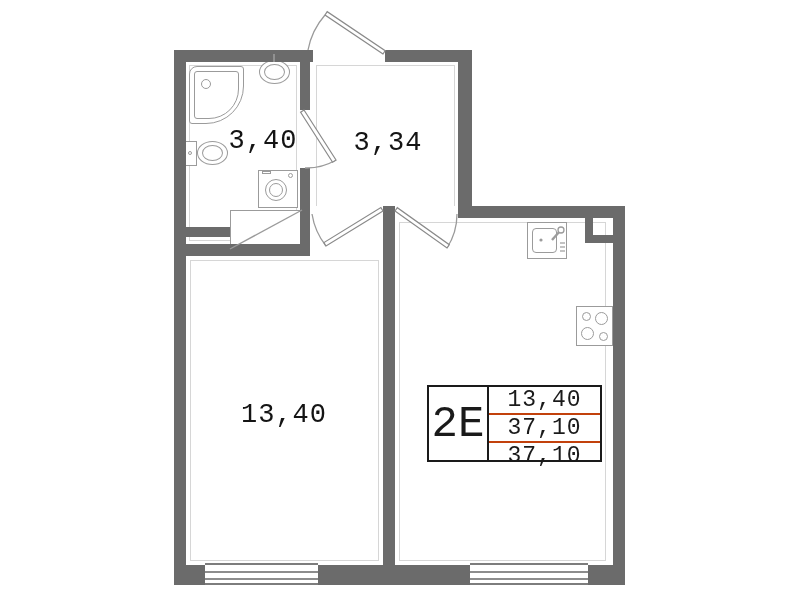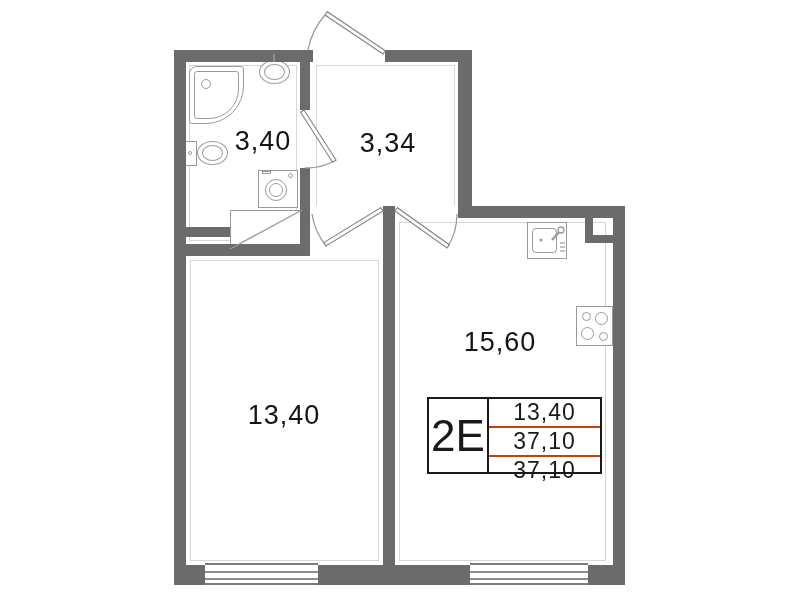--- a/index.html
+++ b/index.html
@@ -1,26 +1,26 @@
 <!DOCTYPE html>
 <html><head>
 <meta charset="utf-8">
 <style>
   html,body{margin:0;padding:0;background:#ffffff;}
   .canvas{position:relative;width:799px;height:600px;background:#ffffff;overflow:hidden;
-          font-family:Liberation Sans, sans-serif;}
+          font-family:Liberation Mono, monospace;}
   .wall{position:absolute;background:#6b6b6b;}
   .outline{position:absolute;border:1px solid #d6d6d6;box-sizing:border-box;}
   .fx{position:absolute;border:1.4px solid #9b9b9b;background:#ffffff;box-sizing:border-box;}
   .fx.nofill{background:transparent;}
   .window{position:absolute;background:#ffffff;border-top:2px solid #7d7d7d;border-bottom:2px solid #7d7d7d;box-sizing:border-box;}
   .window .pane{position:absolute;left:0;right:0;height:1.5px;background:#8d8d8d;}
   .label{position:absolute;transform:translate(-50%,-50%);font-size:27px;color:#141414;white-space:nowrap;letter-spacing:1px;}
   .overlay{position:absolute;left:0;top:0;pointer-events:none;}
-  .info-table{position:absolute;left:427px;top:397px;width:175px;height:77px;display:flex;
+  .info-table{position:absolute;left:427px;top:385px;width:175px;height:77px;display:flex;
               border:2px solid #1a1a1a;background:#ffffff;box-sizing:border-box;}
   .info-table .type-cell{width:58px;border-right:2px solid #1a1a1a;display:flex;align-items:center;justify-content:center;
               font-size:44px;color:#1a1a1a;}
   .info-table .rows{flex:1;display:flex;flex-direction:column;}
   .info-table .rows .row{flex:1;display:flex;align-items:center;justify-content:center;font-size:23px;color:#1a1a1a;letter-spacing:1px;}
   .info-table .rows .row + .row{border-top:2px solid #c2410c;}
   .dot{position:absolute;border-radius:50%;border:1.3px solid #9b9b9b;background:#fff;box-sizing:border-box;}
 </style>
 </head>
 <body>
@@ -106,21 +106,20 @@
     <path d="M326,246 A69,69 0 0 1 312,214" fill="none" stroke="#9a9a9a" stroke-width="1.3"></path>
     <polygon points="383,211 326,246 323.9,242.6 380.9,207.6" fill="#ffffff" stroke="#8a8a8a" stroke-width="1.2"></polygon>
 
     <path d="M447,248 A63,63 0 0 0 457,214" fill="none" stroke="#9a9a9a" stroke-width="1.3"></path>
     <polygon points="395,211 447,248 449.3,244.7 397.3,207.7" fill="#ffffff" stroke="#8a8a8a" stroke-width="1.2"></polygon>
   </svg>
 
   <div class="label" style="left:263px;top:141px;">3,40</div>
   <div class="label" style="left:388px;top:143px;">3,34</div>
   <div class="label" style="left:284px;top:415px;">13,40</div>
-  <div class="label" style="left:500px;top:342px;">15,60</div>
 
   <div class="info-table">
     <div class="type-cell">2Е</div>
     <div class="rows">
       <div class="row">13,40</div>
       <div class="row">37,10</div>
       <div class="row">37,10</div>
     </div>
   </div>
 

